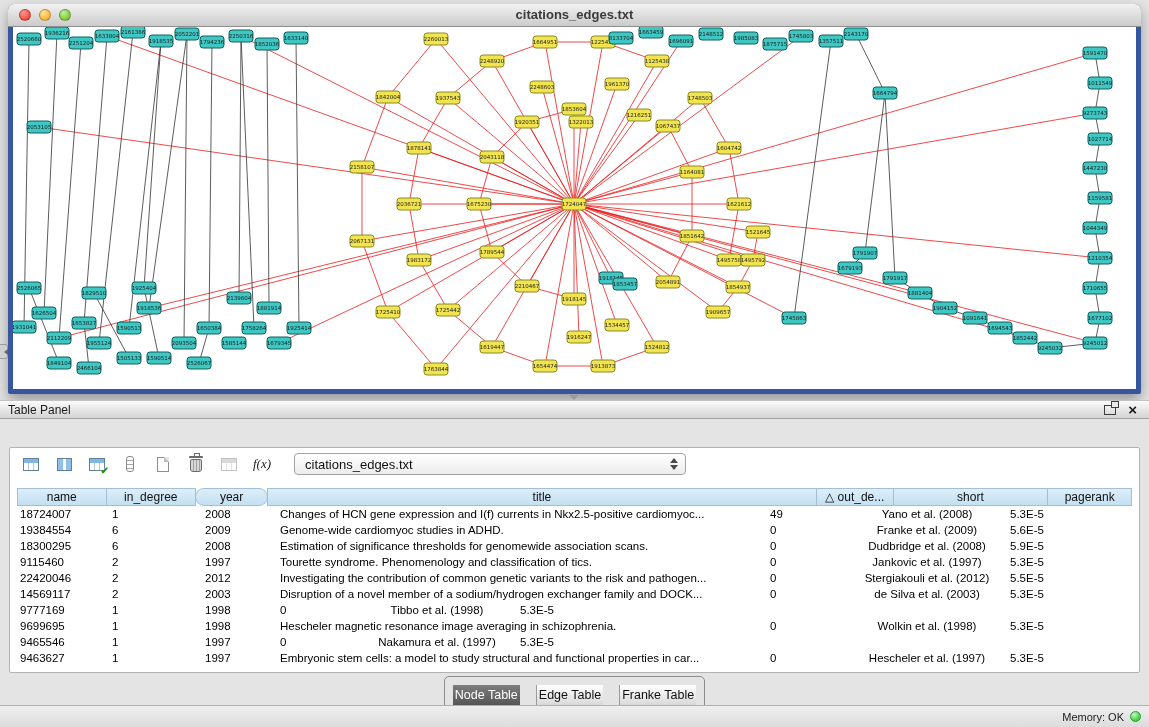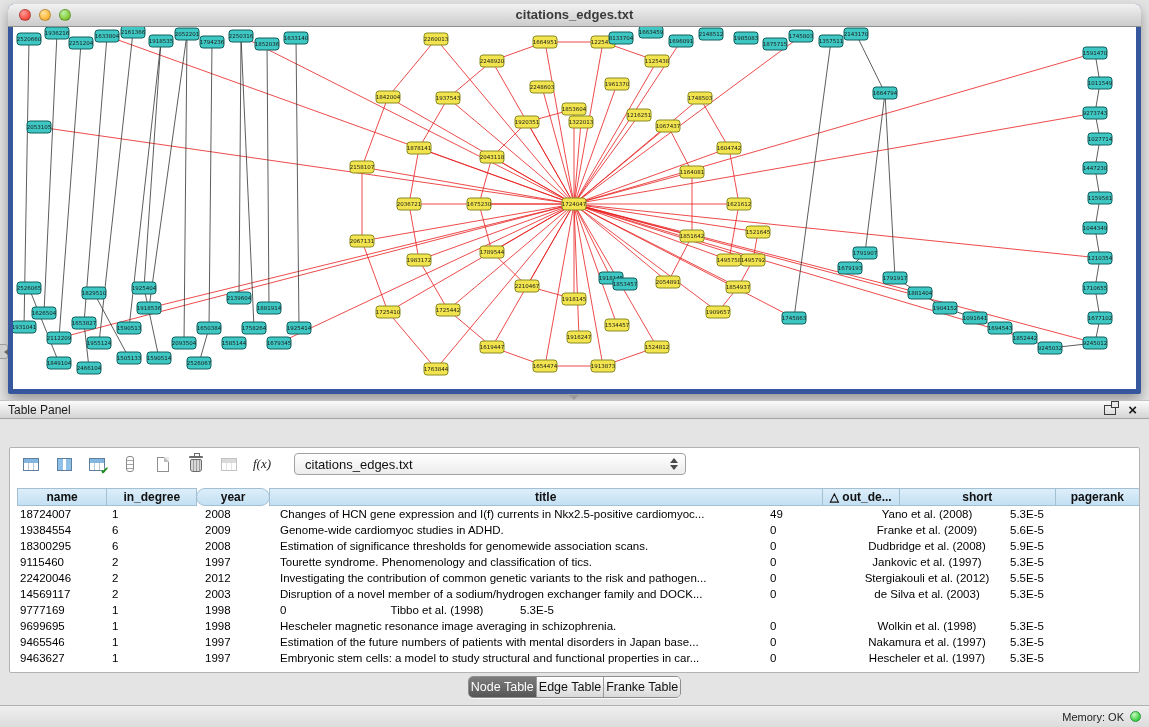--- a/index.html
+++ b/index.html
@@ -113,39 +113,39 @@
     margin-left:12px; width:392px; height:22px; border:1px solid #a2a2a2; border-radius:4px;
     background:linear-gradient(#ffffff,#ececec); display:flex; align-items:center; position:relative;
     box-shadow:0 1px 0 rgba(255,255,255,.7);
   }
   .combo .combo-value { font-size:13px; color:#111; padding-left:10px; flex:1; }
   .combo .combo-arrows { width:18px; display:flex; flex-direction:column; align-items:center; gap:2px; padding-right:4px; }
   .combo .up { border:4px solid transparent; border-bottom:5px solid #4a4a4a; border-top:none; }
   .combo .down { border:4px solid transparent; border-top:5px solid #4a4a4a; border-bottom:none; }
 
   
-  .table-header { display:flex; margin:8px 0 0 7px;font-weight:bold; }
+  .table-header { display:flex; margin:8px 8px 0 7px; }
   .th {
     height:18px; line-height:17px; text-align:center; font-size:12px; color:#101010;
     background:linear-gradient(var(--header-blue-top,#ddeefb),var(--header-blue-bot,#c3e0f2));
     border:1px solid #a3c0d3; margin-right:-1px; overflow:hidden; white-space:nowrap;
   }
   .table-body { margin-left:7px; }
   .tr { display:flex; height:16px; background:#fff; }
   .td {
     font-size:11.5px; line-height:16px; color:#000; padding-left:3px;
     white-space:nowrap; overflow:hidden; text-overflow:ellipsis;
   }
   .td-short { text-align:center; padding-left:0; }
 
   
   .tabs-row { position:absolute; left:0; top:676px; width:1149px; display:flex; justify-content:center; }
   .tabs-group { display:inline-flex; border:1px solid #8d8d8d; border-radius:5px; overflow:hidden; box-shadow:0 1px 0 rgba(255,255,255,.8); }
   .tab {
-    border:none; border-left:1px solid #9a9a9a; margin:0;
+    border:none; border-left:1px solid #9a9a9a; margin:8px;
     padding:3px 2px; font-size:12.5px; font-family:"Liberation Sans",sans-serif;
     background:linear-gradient(#ffffff,#d9d9d9); color:#111;
   }
   .tab:first-child { border-left:none; }
   .tab.selected { background:linear-gradient(#7d7d7d,#555555); color:#fff; }
 
   
   .statusbar {
     position:absolute; left:0; top:705px; width:1149px; height:22px;
     background:linear-gradient(#efefef,#dcdcdc); border-top:1px solid #b1b1b1;
@@ -897,21 +897,20 @@
         <div class="td td-year" style="width: 75px;">1998</div>
         <div class="td td-title" style="width: 490px;">Hescheler magnetic resonance image averaging in schizophrenia.</div>
         <div class="td td-out_degree" style="width: 80px;">0</div>
         <div class="td td-short" style="width: 160px;">Wolkin et al. (1998)</div>
         <div class="td td-pagerank" style="width: 87px;">5.3E-5</div>
       </div>
       <div class="tr">
         <div class="td td-name" style="width: 92px;">9465546</div>
         <div class="td td-in_degree" style="width: 93px;">1</div>
         <div class="td td-year" style="width: 75px;">1997</div>
-        <div class="td td-title" style="width: 490px;">Estimation of the future numbers of patients with mental disorders in Japan base...</div>
         <div class="td td-out_degree" style="width: 80px;">0</div>
         <div class="td td-short" style="width: 160px;">Nakamura et al. (1997)</div>
         <div class="td td-pagerank" style="width: 87px;">5.3E-5</div>
       </div>
       <div class="tr">
         <div class="td td-name" style="width: 92px;">9463627</div>
         <div class="td td-in_degree" style="width: 93px;">1</div>
         <div class="td td-year" style="width: 75px;">1997</div>
         <div class="td td-title" style="width: 490px;">Embryonic stem cells: a model to study structural and functional properties in car...</div>
         <div class="td td-out_degree" style="width: 80px;">0</div>

